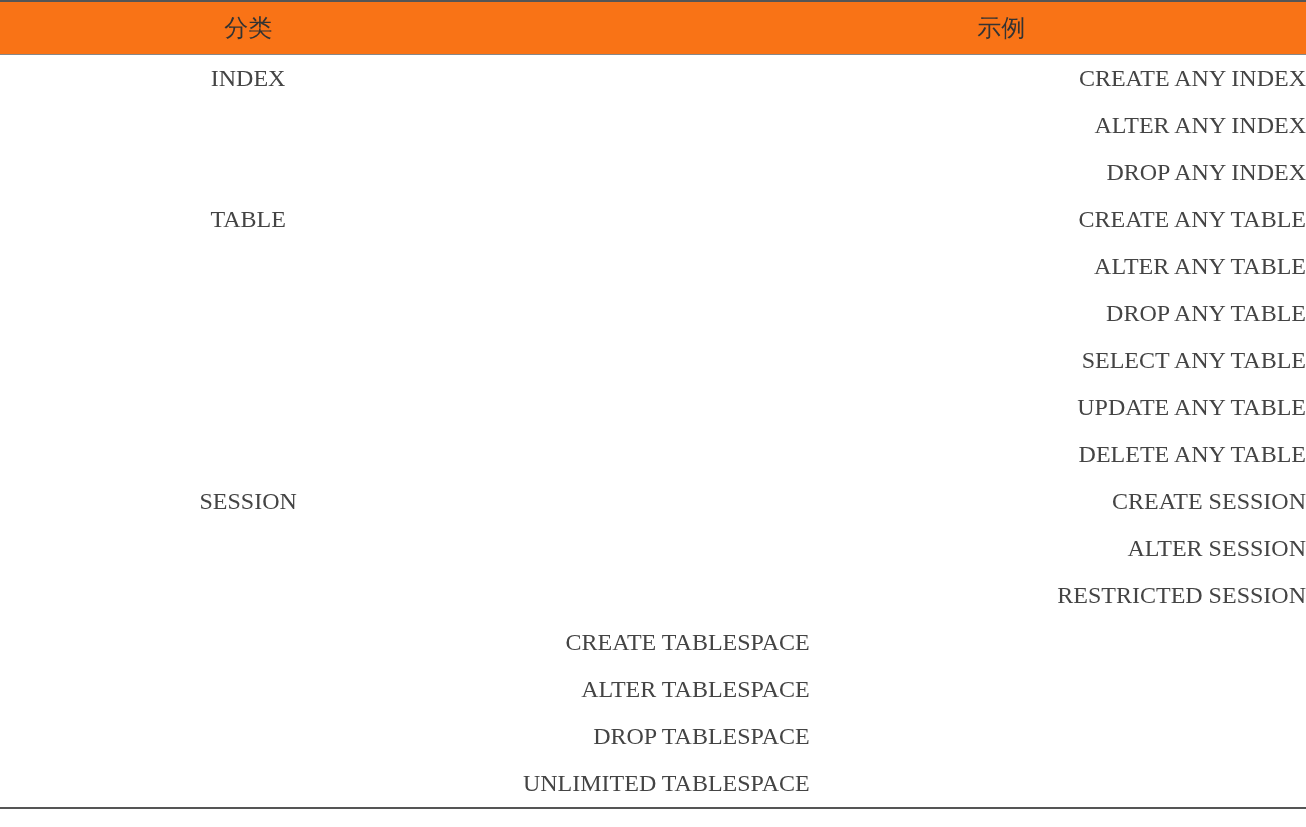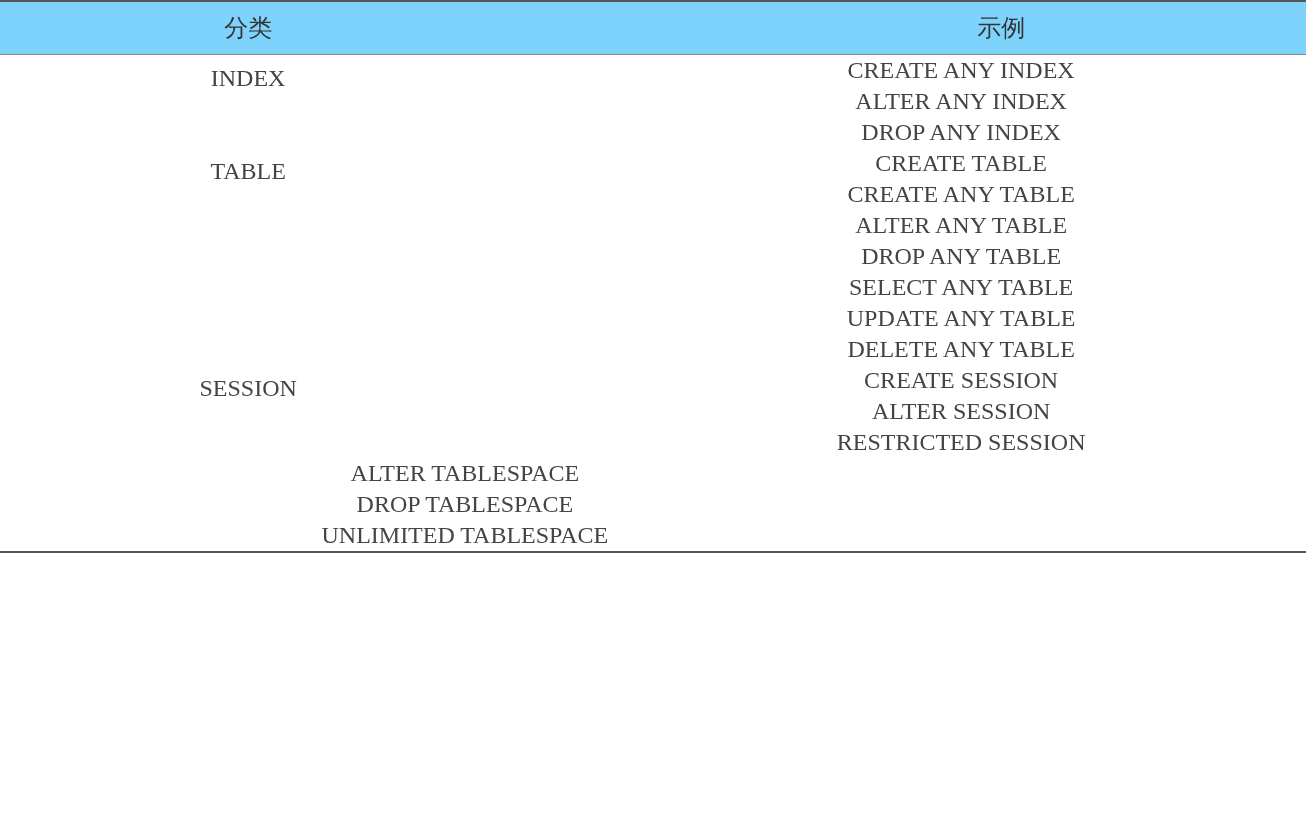--- a/index.html
+++ b/index.html
@@ -11,21 +11,21 @@
       font-family: "Times New Roman", "SimSun", serif;
       background-color: #ffffff;
       padding: 0;
       width: 1306px;
     }
     .table-container {
       width: 100%;
       border-collapse: collapse;
     }
     .header-row {
-      background-color: #7dd3fc;
+      background-color: #f97316;
       border-top: 2px solid #555555;
       border-bottom: 1px solid #888888;
       font-family: Liberation Mono, monospace;
     }
     .header-cell {
       padding: 10px 20px;
       font-size: 24px;
       color: #333333;
       font-weight: normal;
       text-align: center;
@@ -54,22 +54,22 @@
       font-family: "Times New Roman", serif;
     }
     .example-cell {
       width: 62%;
       padding: 0;
     }
     .example-item {
       font-size: 24px;
       color: #444444;
       font-family: "Times New Roman", serif;
-      padding: 2px 0;
-      text-align: center;
+      padding: 10px 0;
+      text-align: right;
       padding-left: 120px;
     }
   </style>
 </head>
 <body>
 
 <div class="table-container">
   <div class="header-row">
     <div style="display:flex;">
       <div class="header-cell col-category">分类</div>
@@ -83,41 +83,41 @@
       <div class="example-cell">
         <div class="example-item">CREATE ANY INDEX</div>
         <div class="example-item">ALTER ANY INDEX</div>
         <div class="example-item">DROP ANY INDEX</div>
       </div>
     </div>
 
     <div class="data-row">
       <div class="category-cell">TABLE</div>
       <div class="example-cell">
-        <div class="example-item">CREATE TABLE</div>
         <div class="example-item">CREATE ANY TABLE</div>
         <div class="example-item">ALTER ANY TABLE</div>
         <div class="example-item">DROP ANY TABLE</div>
         <div class="example-item">SELECT ANY TABLE</div>
         <div class="example-item">UPDATE ANY TABLE</div>
         <div class="example-item">DELETE ANY TABLE</div>
       </div>
     </div>
 
     <div class="data-row">
       <div class="category-cell">SESSION</div>
       <div class="example-cell">
         <div class="example-item">CREATE SESSION</div>
         <div class="example-item">ALTER SESSION</div>
         <div class="example-item">RESTRICTED SESSION</div>
       </div>
     </div>
 
     <div class="data-row">
       <div class="example-cell">
+        <div class="example-item">CREATE TABLESPACE</div>
         <div class="example-item">ALTER TABLESPACE</div>
         <div class="example-item">DROP TABLESPACE</div>
         <div class="example-item">UNLIMITED TABLESPACE</div>
       </div>
     </div>
 
   </div>
 </div>
 
 </body></html>

